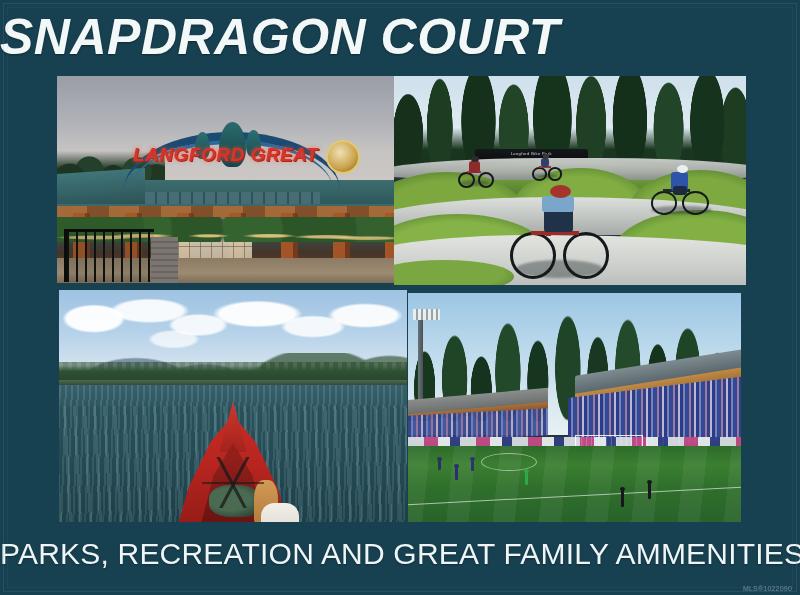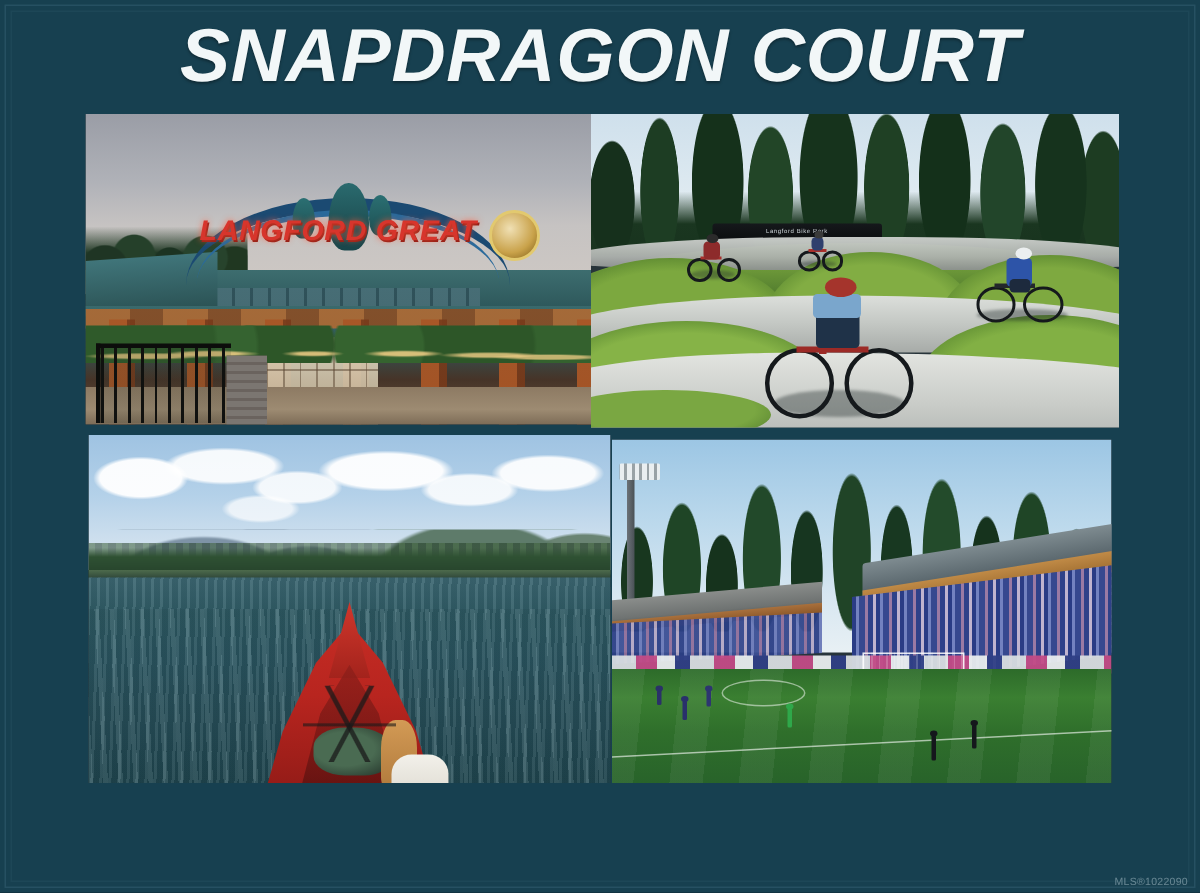--- a/index.html
+++ b/index.html
@@ -31,21 +31,21 @@
     border: 1px solid rgba(120,170,190,0.07);
     pointer-events: none;
     z-index: 40;
   }
 
   
   .title {
     position: absolute;
     left: 0; right: 0;
     top: 6px;
-    text-align: center;
+    text-align: left;
     color: #f2f7f8;
     font-size: 50px;
     line-height: 62px;
     font-weight: bold;
     font-style: italic;
     letter-spacing: 0.5px;
     font-family: "Liberation Sans", sans-serif;
     white-space: nowrap;
     text-shadow: 0 1px 2px rgba(0,0,0,0.35);
   }
@@ -656,15 +656,16 @@
     <div class="layer br-line"></div>
     <div class="layer br-circle"></div>
     <div class="player p6"></div>
     <div class="player p1"></div>
     <div class="player p2"></div>
     <div class="player p3"></div>
     <div class="player p4"></div>
     <div class="player p5"></div>
   </div>
 
+  <div class="caption">PARKS, RECREATION AND GREAT FAMILY AMMENITIES</div>
 
   <div class="watermark">MLS®1022090</div>
 </div>
 
 </body></html>

